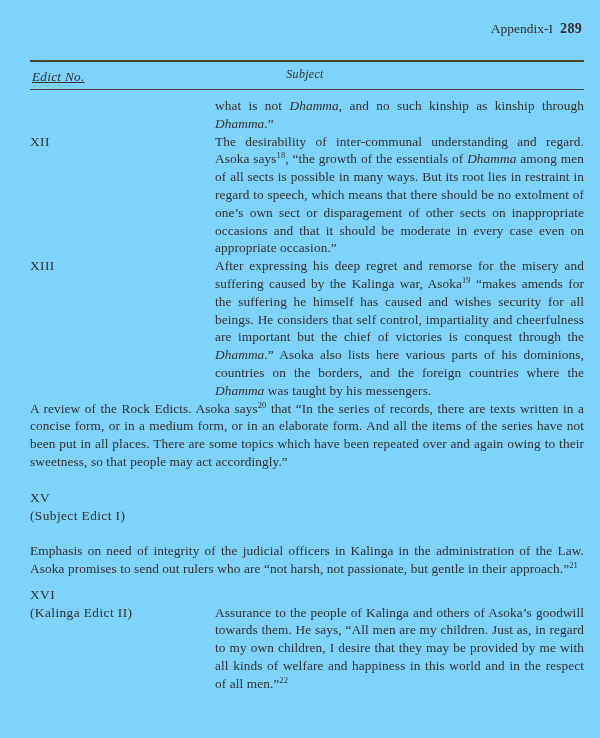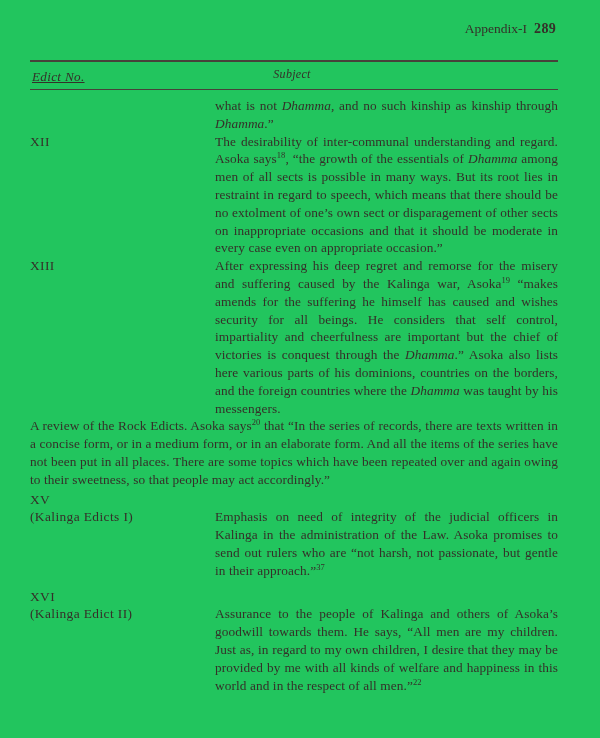--- a/index.html
+++ b/index.html
@@ -4,22 +4,22 @@
 <style>
   * { margin: 0; padding: 0; box-sizing: border-box; }
   html, body { background: #ffffff; }
   body {
     width: 600px; height: 738px; overflow: hidden;
     font-family: "Liberation Serif", "DejaVu Serif", serif;
     color: #353029;
   }
   .page {
     width: 600px; height: 738px;
-    background: #22c55e;
-    padding: 20px 42px 0 30px;
+    background: #7dd3fc;
+    padding: 20px 16px 0 30px;
   }
   .page-header {
     text-align: right;
     font-size: 13.5px;
     line-height: 18px;
     margin-bottom: 22px;
     padding-right: 2px;
   }
   .page-number { font-weight: bold; margin-left: 7px; font-size: 14px; letter-spacing: 0.3px; }
 
@@ -110,27 +110,27 @@
           <p class="subject-text"><span>After expressing his deep regret and remorse for the misery and suffering caused by the Kalinga war, Asoka</span><sup>19</sup><span> “makes amends for the suffering he himself has caused and wishes security for all beings. He considers that self control, impartiality and cheerfulness are important but the chief of victories is conquest through the </span><em>Dhamma</em><span>.” Asoka also lists here various parts of his dominions, countries on the borders, and the foreign countries where the </span><em>Dhamma</em><span> was taught by his messengers.</span></p>
         </div>
   </div>
 
   <div class="row">
     <div class="cell-subject">
           <p class="subject-text"><span>A review of the Rock Edicts. Asoka says</span><sup>20</sup><span> that “In the series of records, there are texts written in a concise form, or in a medium form, or in an elaborate form. And all the items of the series have not been put in all places. There are some topics which have been repeated over and again owing to their sweetness, so that people may act accordingly.”</span></p>
         </div>
   </div>
 
-  <div class="row offset" style="margin-top: 2px;">
+  <div class="row offset" style="margin-top: 18px; flex-direction: column;">
     <div class="cell-edict">
           <div class="edict-line">XV</div>
-          <div class="edict-line">(Kalinga Edicts I)</div>
+          <div class="edict-line">(Subject Edict I)</div>
         </div>
     <div class="cell-subject">
-          <p class="subject-text"><span>Emphasis on need of integrity of the judicial officers in Kalinga in the administration of the Law. Asoka promises to send out rulers who are “not harsh, not passionate, but gentle in their approach.”</span><sup>37</sup></p>
+          <p class="subject-text"><span>Emphasis on need of integrity of the judicial officers in Kalinga in the administration of the Law. Asoka promises to send out rulers who are “not harsh, not passionate, but gentle in their approach.”</span><sup>21</sup></p>
         </div>
   </div>
 
   <div class="row offset" style="margin-top: 8px;">
     <div class="cell-edict">
           <div class="edict-line">XVI</div>
           <div class="edict-line">(Kalinga Edict II)</div>
         </div>
     <div class="cell-subject">
           <p class="subject-text"><span>Assurance to the people of Kalinga and others of Asoka’s goodwill towards them. He says, “All men are my children. Just as, in regard to my own children, I desire that they may be provided by me with all kinds of welfare and happiness in this world and in the respect of all men.”</span><sup>22</sup></p>

